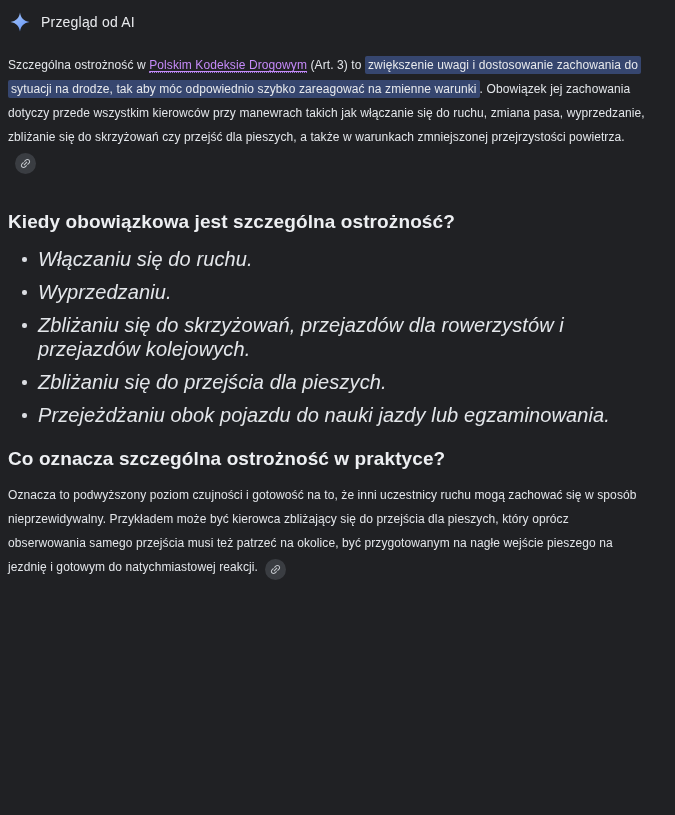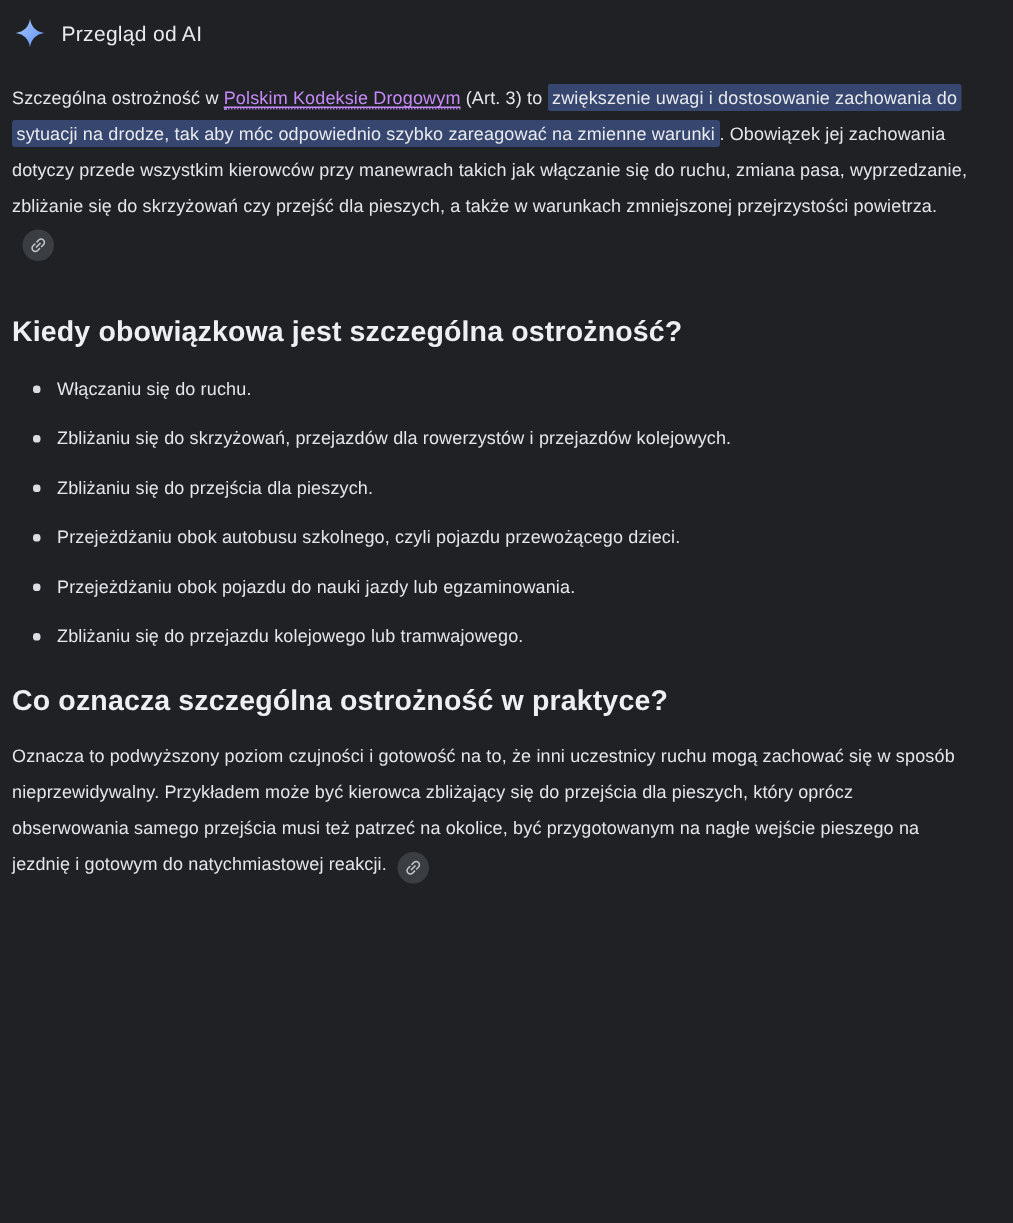--- a/index.html
+++ b/index.html
@@ -81,26 +81,27 @@
     padding: 0;
   }
   .link-chip svg { transform: rotate(-45deg); display: block; }
   
   ul.careful-list {
     list-style: none;
     margin-top: 14px;
   }
   ul.careful-list li {
     position: relative;
-    font-size: 12px;
+    font-size: 20px;
     line-height: 24px;
     color: #e3e6ea;
     letter-spacing: 0.1px;
     padding-left: 30px;
     margin-bottom: 9px;
+    font-style: italic;
   }
   ul.careful-list li::before {
     content: "";
     position: absolute;
     left: 14px;
     top: 10px;
     width: 4.5px;
     height: 4.5px;
     border-radius: 50%;
     background: #dadde2;
@@ -131,25 +132,24 @@
         <svg viewBox="0 0 24 24" width="13" height="13" aria-hidden="true">
           <path fill="#c2c6cb" d="M3.9 12c0-1.71 1.39-3.1 3.1-3.1h4V7H7c-2.76 0-5 2.24-5 5s2.24 5 5 5h4v-1.9H7c-1.71 0-3.1-1.39-3.1-3.1zM8 13h8v-2H8v2zm9-6h-4v1.9h4c1.71 0 3.1 1.39 3.1 3.1s-1.39 3.1-3.1 3.1h-4V17h4c2.76 0 5-2.24 5-5s-2.24-5-5-5z"></path>
         </svg>
       </button></p>
 
   <h2 class="section-heading h-sec1">Kiedy obowiązkowa jest szczególna ostrożność?</h2>
 
 
   <ul class="careful-list">
     <li>Włączaniu się do ruchu.</li>
+    <li>Wyprzedzaniu.</li>
     <li>Zbliżaniu się do skrzyżowań, przejazdów dla rowerzystów i przejazdów kolejowych.</li>
     <li>Zbliżaniu się do przejścia dla pieszych.</li>
-    <li>Przejeżdżaniu obok autobusu szkolnego, czyli pojazdu przewożącego dzieci.</li>
     <li>Przejeżdżaniu obok pojazdu do nauki jazdy lub egzaminowania.</li>
-    <li>Zbliżaniu się do przejazdu kolejowego lub tramwajowego.</li>
   </ul>
 
   <h2 class="section-heading h-sec2">Co oznacza szczególna ostrożność w praktyce?</h2>
 
   <p class="body-text para-sec"><span>Oznacza to podwyższony poziom czujności i gotowość na to, że inni uczestnicy ruchu mogą zachować się w sposób nieprzewidywalny. Przykładem może być kierowca zbliżający się do przejścia dla pieszych, który oprócz obserwowania samego przejścia musi też patrzeć na okolice, być przygotowanym na nagłe wejście pieszego na jezdnię i gotowym do natychmiastowej reakcji.</span><button class="link-chip">
         <svg viewBox="0 0 24 24" width="13" height="13" aria-hidden="true">
           <path fill="#c2c6cb" d="M3.9 12c0-1.71 1.39-3.1 3.1-3.1h4V7H7c-2.76 0-5 2.24-5 5s2.24 5 5 5h4v-1.9H7c-1.71 0-3.1-1.39-3.1-3.1zM8 13h8v-2H8v2zm9-6h-4v1.9h4c1.71 0 3.1 1.39 3.1 3.1s-1.39 3.1-3.1 3.1h-4V17h4c2.76 0 5-2.24 5-5s-2.24-5-5-5z"></path>
         </svg>
       </button></p>
 

